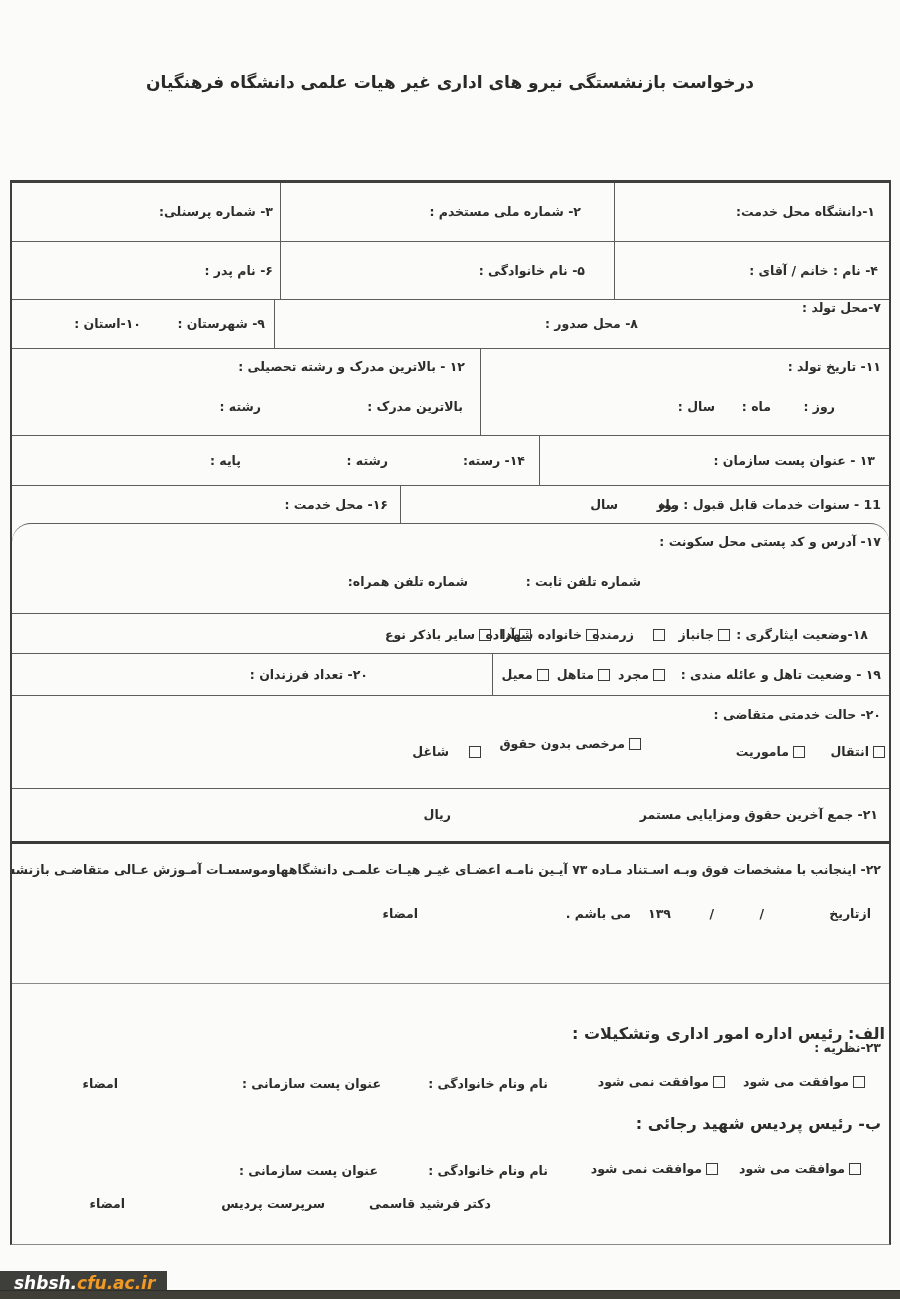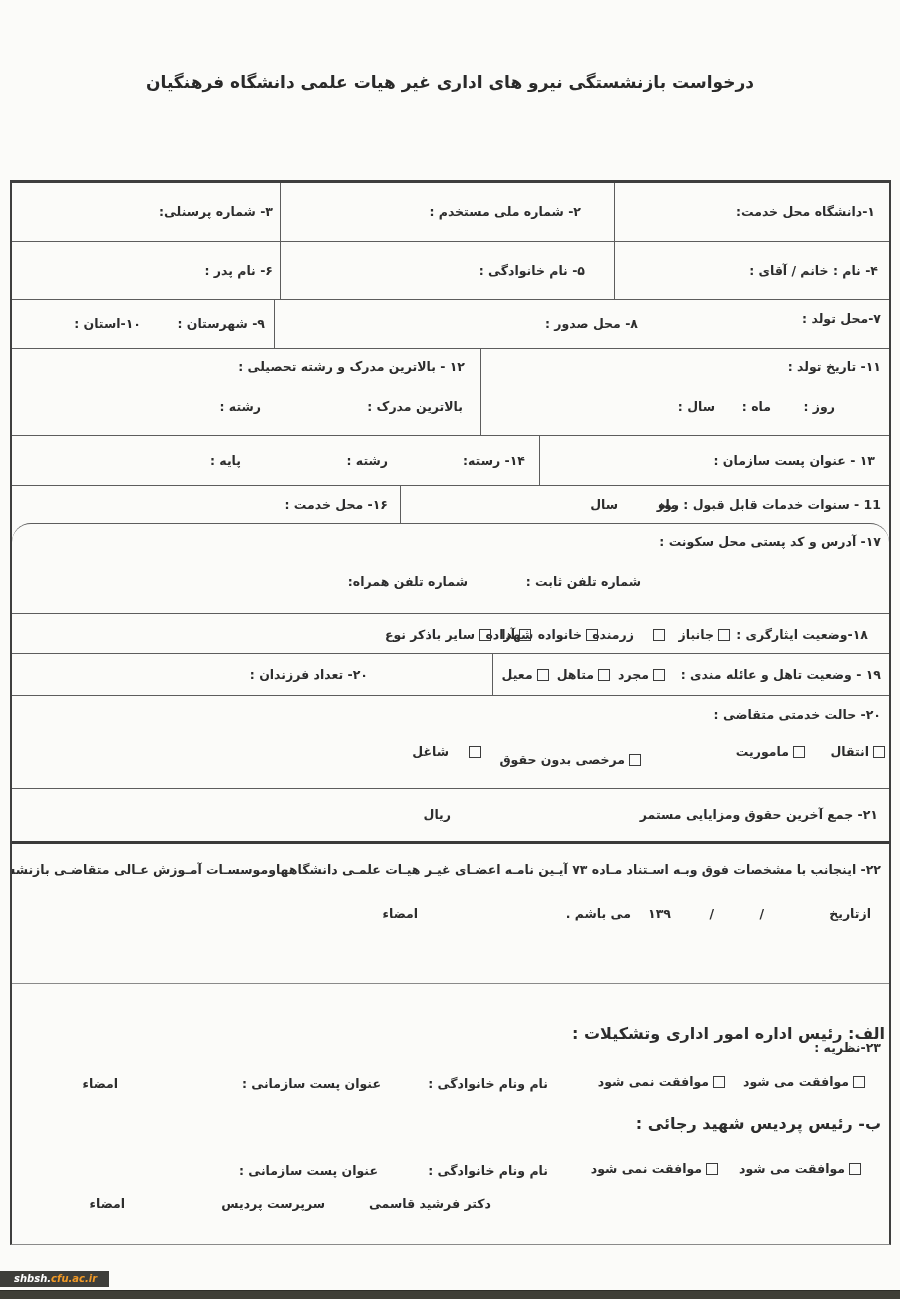--- a/index.html
+++ b/index.html
@@ -14,21 +14,21 @@
   .row.thick{border-top:3px solid #3a3a3a;}
   .vline{position:absolute;top:0;bottom:0;width:0;border-left:1px solid #5d5d5d;}
   .lbl{position:absolute;font-weight:bold;font-size:12.5px;white-space:nowrap;color:#2d2d2d;}
   .big{font-size:16px;}
   .cb{display:inline-block;width:10px;height:10px;border:1.5px solid #3c3c3c;background:transparent;flex:0 0 auto;}
   .opt{position:absolute;display:inline-flex;align-items:center;gap:4px;font-weight:bold;
        font-size:12.5px;white-space:nowrap;color:#2d2d2d;}
   .optgroup{position:absolute;display:inline-flex;align-items:center;white-space:nowrap;}
   .optgroup .opt{position:static;}
   .wm{position:absolute;left:0;top:1271px;background:#3e3e3a;padding:2px 12px 3px 14px;
-      font-style:italic;font-weight:bold;font-size:10px;direction:ltr;white-space:nowrap;}
+      font-style:italic;font-weight:bold;font-size:17px;direction:ltr;white-space:nowrap;}
   .wm .w1{color:#ffffff;}
   .wm .w2{color:#f29a26;}
   .band{position:absolute;left:0;right:0;top:1290px;height:9px;background:#3f3f37;border-top:1px solid #2e2e28;}
 </style>
 </head>
 <body>
 
 <div class="page">
 
   <div class="title">درخواست بازنشستگی نیرو های اداری غیر هیات علمی دانشگاه فرهنگیان</div>
@@ -46,21 +46,21 @@
     <div class="row" style="top:58px;height:58px;">
       <div class="vline" style="left:602px;"></div>
       <div class="vline" style="left:268px;"></div>
       <span class="lbl" style="right:11px;top:21px;">۴- نام : خانم / آقای :</span>
       <span class="lbl" style="right:304px;top:21px;">۵- نام خانوادگی :</span>
       <span class="lbl" style="right:616px;top:21px;">۶- نام پدر :</span>
     </div>
 
     <div class="row" style="top:116px;height:49px;">
       <div class="vline" style="left:262px;"></div>
-      <span class="lbl" style="right:8px;top:11px;">۷-محل تولد :</span>
+      <span class="lbl" style="right:8px;top:0;">۷-محل تولد :</span>
       <span class="lbl" style="right:251px;top:16px;">۸- محل صدور :</span>
       <span class="lbl" style="right:624px;top:16px;">۹- شهرستان :</span>
       <span class="lbl" style="right:748px;top:16px;">۱۰-استان :</span>
     </div>
 
     <div class="row" style="top:165px;height:87px;">
       <div class="vline" style="left:468px;"></div>
       <span class="lbl" style="right:8px;top:10px;">۱۱- تاریخ تولد :</span>
       <span class="lbl" style="right:54px;top:50px;">روز :</span>
       <span class="lbl" style="right:118px;top:50px;">ماه :</span>
@@ -139,21 +139,21 @@
     <div class="row" style="top:512px;height:93px;">
       <span class="lbl" style="right:8px;top:11px;">۲۰- حالت خدمتی متقاضی :</span>
       <span class="opt" style="right:4px;top:48px;">
         <span class="cb"></span>
         <span>انتقال</span>
       </span>
       <span class="opt" style="right:84px;top:48px;">
         <span class="cb"></span>
         <span>ماموریت</span>
       </span>
-      <span class="opt" style="right:248px;top:56px;">
+      <span class="opt" style="right:248px;top:40px;">
         <span class="cb"></span>
         <span>مرخصی بدون حقوق</span>
       </span>
       <span class="opt" style="right:408px;top:48px;gap:20px;">
         <span class="cb"></span>
         <span>شاغل</span>
       </span>
     </div>
 
     <div class="row" style="top:605px;height:53px;">

